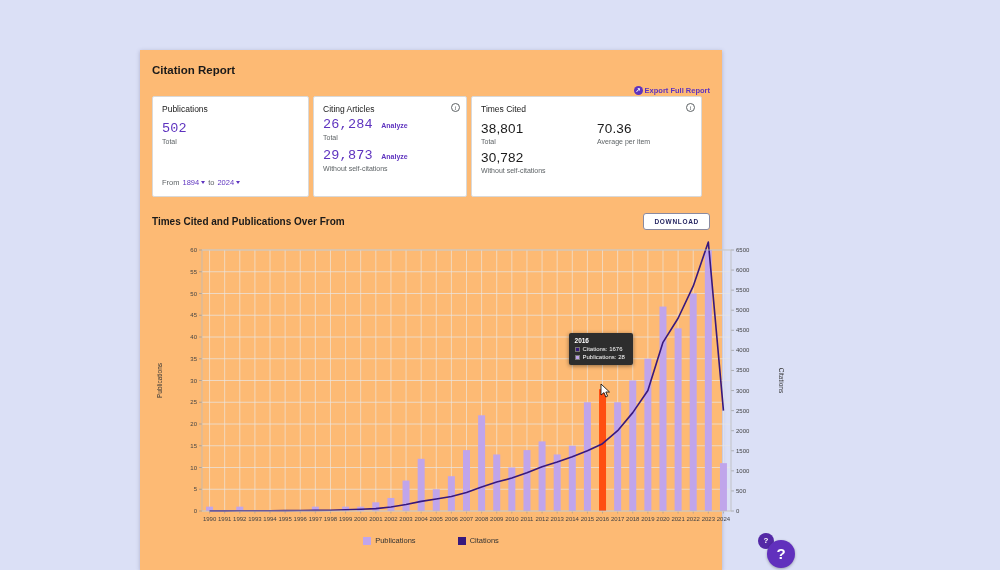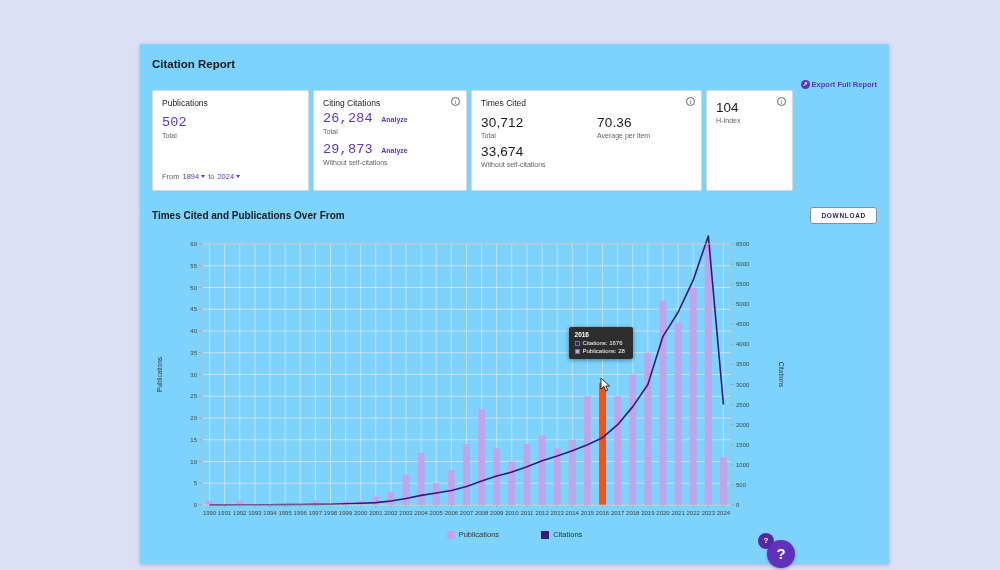--- a/index.html
+++ b/index.html
@@ -1,20 +1,20 @@
 <!DOCTYPE html>
 <html><head>
 <meta charset="utf-8">
 <style>
   * { margin:0; padding:0; box-sizing:border-box; }
   body { font-family:"Liberation Sans", sans-serif; }
   .page { position:relative; width:1000px; height:570px; background:#dbe0f6; overflow:hidden; }
 
-  .card { position:absolute; left:140px; top:44px; width:749px; height:520px;
-          background:#7dd3fc; box-shadow:0 1px 4px rgba(60,60,110,0.30);
+  .card { position:absolute; left:140px; top:50px; width:582px; height:520px;
+          background:#fdba74; box-shadow:0 1px 4px rgba(60,60,110,0.30);
           padding:10px 12px; }
 
   h1 { font-size:11.5px; font-weight:700; color:#1a1a1a; margin:4px 0 2px; }
 
   .export-row { text-align:right; margin:0 0 6px; height:12px; }
   .export-link { display:inline-flex; align-items:center; gap:2px; color:#5e33bf;
                  font-size:7.5px; font-weight:700; cursor:pointer; text-decoration:none; }
   .export-icon { display:inline-block; width:9px; height:9px; border-radius:50%;
                  background:#5e33bf; color:#fff; font-size:6px; line-height:9px;
                  text-align:center; }
@@ -105,55 +105,50 @@
           <span>to</span>
           <span class="year-dd">
             <span>2024</span>
             <span class="chevron"></span>
           </span>
         </div>
       </div>
 
       <div class="stat-card w2">
         <span class="info-icon">i</span>
-        <div class="stat-title">Citing Citations</div>
+        <div class="stat-title">Citing Articles</div>
         <div>
           <span class="stat-value link">26,284</span>
           <span class="analyze">Analyze</span>
         </div>
         <div class="stat-sub">Total</div>
         <div style="margin-top:4px;">
           <span class="stat-value link" style="margin-top:0;">29,873</span>
           <span class="analyze">Analyze</span>
         </div>
         <div class="stat-sub">Without self-citations</div>
       </div>
 
       <div class="stat-card w3">
         <span class="info-icon">i</span>
         <div class="stat-title">Times Cited</div>
         <div class="tc-cols">
           <div class="tc-col1">
-            <div class="stat-value dark">30,712</div>
+            <div class="stat-value dark">38,801</div>
             <div class="stat-sub">Total</div>
           </div>
           <div class="tc-col2">
             <div class="stat-value dark">70.36</div>
             <div class="stat-sub">Average per item</div>
           </div>
         </div>
-        <div class="stat-value dark" style="margin-top:5px;">33,674</div>
+        <div class="stat-value dark" style="margin-top:5px;">30,782</div>
         <div class="stat-sub">Without self-citations</div>
       </div>
 
-      <div class="stat-card w4">
-        <span class="info-icon">i</span>
-        <div class="hx-value">104</div>
-        <div class="hx-label">H-Index</div>
-      </div>
 
     </div>
 
     <div class="chart-header">
       <h2>Times Cited and Publications Over From</h2>
       <button class="download-btn">DOWNLOAD</button>
     </div>
 
     <div class="chart-wrap" id="chart-wrap">
       <svg id="chart-svg" width="633" height="295" viewBox="0 0 633 295">

